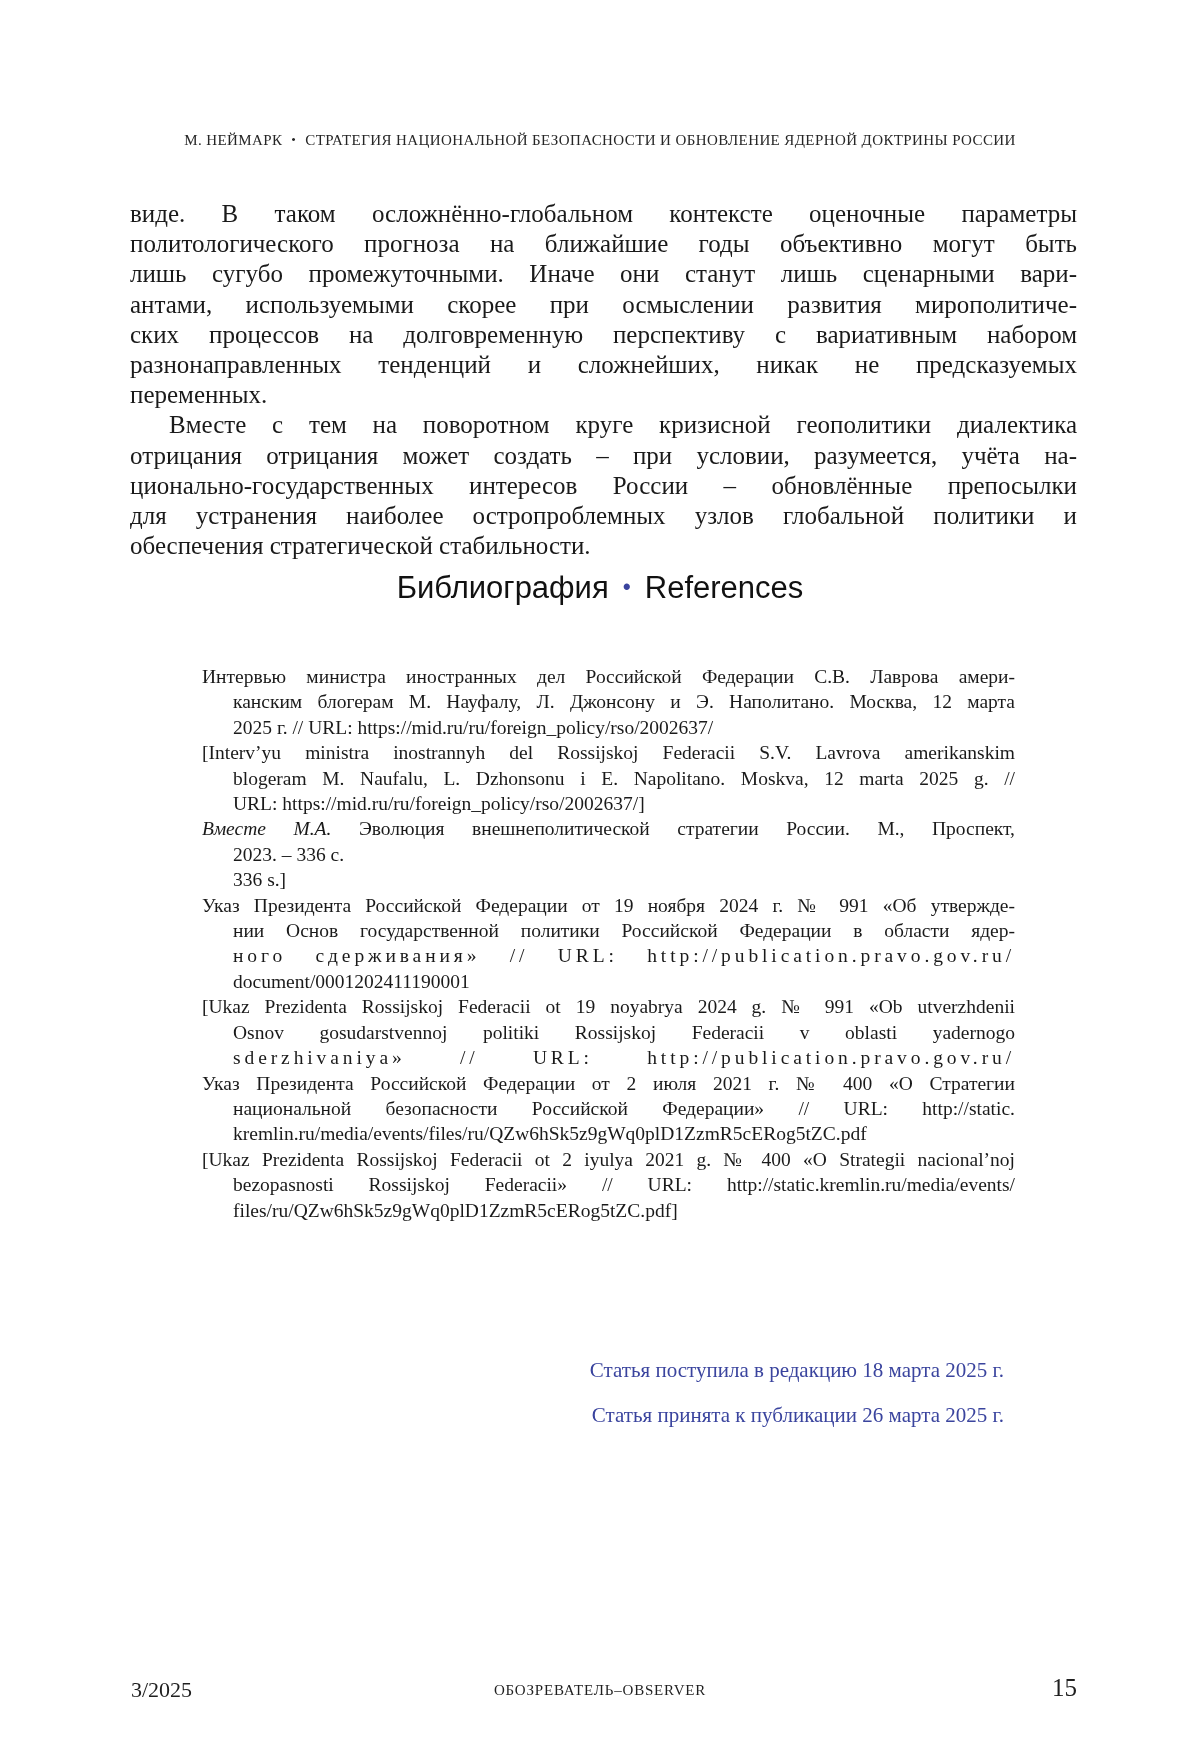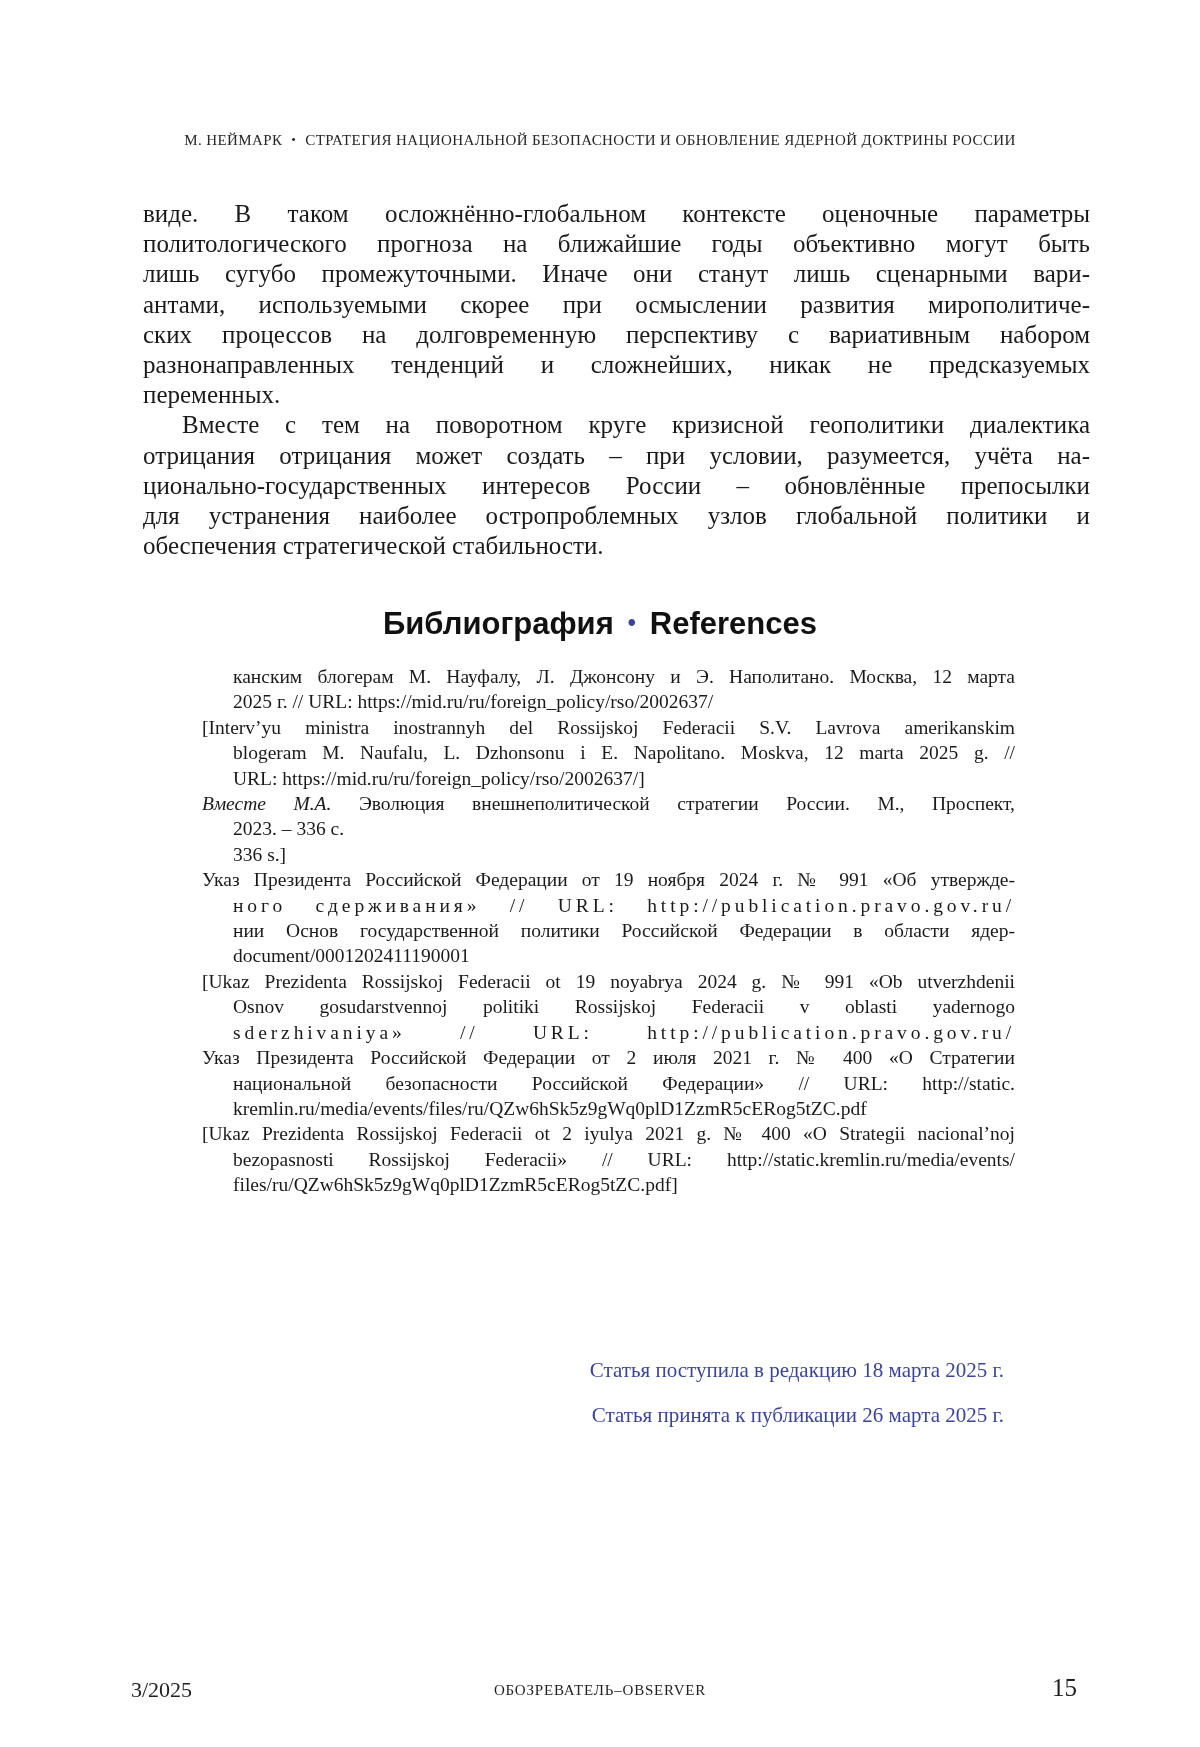--- a/index.html
+++ b/index.html
@@ -15,32 +15,32 @@
   
   .running-header{
     position:absolute;top:132px;left:0;width:100%;
     text-align:center;
     font-size:15px;letter-spacing:0.4px;
     color:#262626;white-space:nowrap;font-family:Liberation Serif, serif;
   }
   .running-header .hdr-bullet{margin:0 9px;font-size:13px;position:relative;top:-1px;}
   
   .body-block{
-    position:absolute;top:199px;left:143px;width:947px;
+    position:absolute;top:199px;left:130px;width:947px;
     font-size:25px;line-height:30.2px;
   }
   .tline{text-align:justify;text-align-last:justify;}
   .tline.lastline{text-align:justify;text-align-last:left;}
   .tline.indent{text-indent:39px;}
   
   .biblio-heading{
-    position:absolute;top:606px;left:0;width:100%;
+    position:absolute;top:570px;left:0;width:100%;
     margin:0;text-align:center;
     font-family:"Liberation Sans", sans-serif;
-    font-weight:700;font-size:31px;color:#111111;
+    font-weight:400;font-size:31px;color:#111111;
   }
   .biblio-heading .dot{
     color:var(--accent,#3a449e);
     font-size:23px;margin:0 14px;position:relative;top:-3px;
   }
   
   .biblio-list{
     position:absolute;top:664px;left:202px;width:813px;
     font-size:19.5px;line-height:25.4px;
   }
@@ -89,39 +89,40 @@
         <div class="tline lastline">обеспечения стратегической стабильности.</div>
       </div>
     </div>
 
   <h2 class="biblio-heading">
     <span>Библиография</span><span class="dot">•</span><span>References</span>
   </h2>
 
   <div class="biblio-list" id="biblioList">
       <div class="entry">
+        <div class="bline first">Интервью министра иностранных дел Российской Федерации С.В. Лаврова амери-</div>
         <div class="bline cont">канским блогерам М. Науфалу, Л. Джонсону и Э. Наполитано. Москва, 12 марта</div>
         <div class="bline cont lastline">2025 г. // URL: https://mid.ru/ru/foreign_policy/rso/2002637/</div>
       </div>
       <div class="entry">
         <div class="bline first">[Interv’yu ministra inostrannyh del Rossijskoj Federacii S.V. Lavrova amerikanskim</div>
         <div class="bline cont">blogeram M. Naufalu, L. Dzhonsonu i E. Napolitano. Moskva, 12 marta 2025 g. //</div>
         <div class="bline cont lastline">URL: https://mid.ru/ru/foreign_policy/rso/2002637/]</div>
       </div>
       <div class="entry">
         <div class="bline first"><em>Вместе М.А.</em> Эволюция внешнеполитической стратегии России. М., Проспект,</div>
         <div class="bline cont lastline">2023. – 336 с.</div>
       </div>
       <div class="entry">
         <div class="bline cont lastline">336 s.]</div>
       </div>
       <div class="entry">
         <div class="bline first">Указ Президента Российской Федерации от 19 ноября 2024 г. № 991 «Об утвержде-</div>
+        <div class="bline cont">нии Основ государственной политики Российской Федерации в области ядер-</div>
         <div class="bline cont tracked">ного сдерживания» // URL: http://publication.pravo.gov.ru/</div>
-        <div class="bline cont">нии Основ государственной политики Российской Федерации в области ядер-</div>
         <div class="bline cont lastline">document/0001202411190001</div>
       </div>
       <div class="entry">
         <div class="bline first">[Ukaz Prezidenta Rossijskoj Federacii ot 19 noyabrya 2024 g. № 991 «Ob utverzhdenii</div>
         <div class="bline cont">Osnov gosudarstvennoj politiki Rossijskoj Federacii v oblasti yadernogo</div>
         <div class="bline cont tracked">sderzhivaniya» // URL: http://publication.pravo.gov.ru/</div>
       </div>
       <div class="entry">
         <div class="bline first">Указ Президента Российской Федерации от 2 июля 2021 г. № 400 «О Стратегии</div>
         <div class="bline cont">национальной безопасности Российской Федерации» // URL: http://static.</div>

